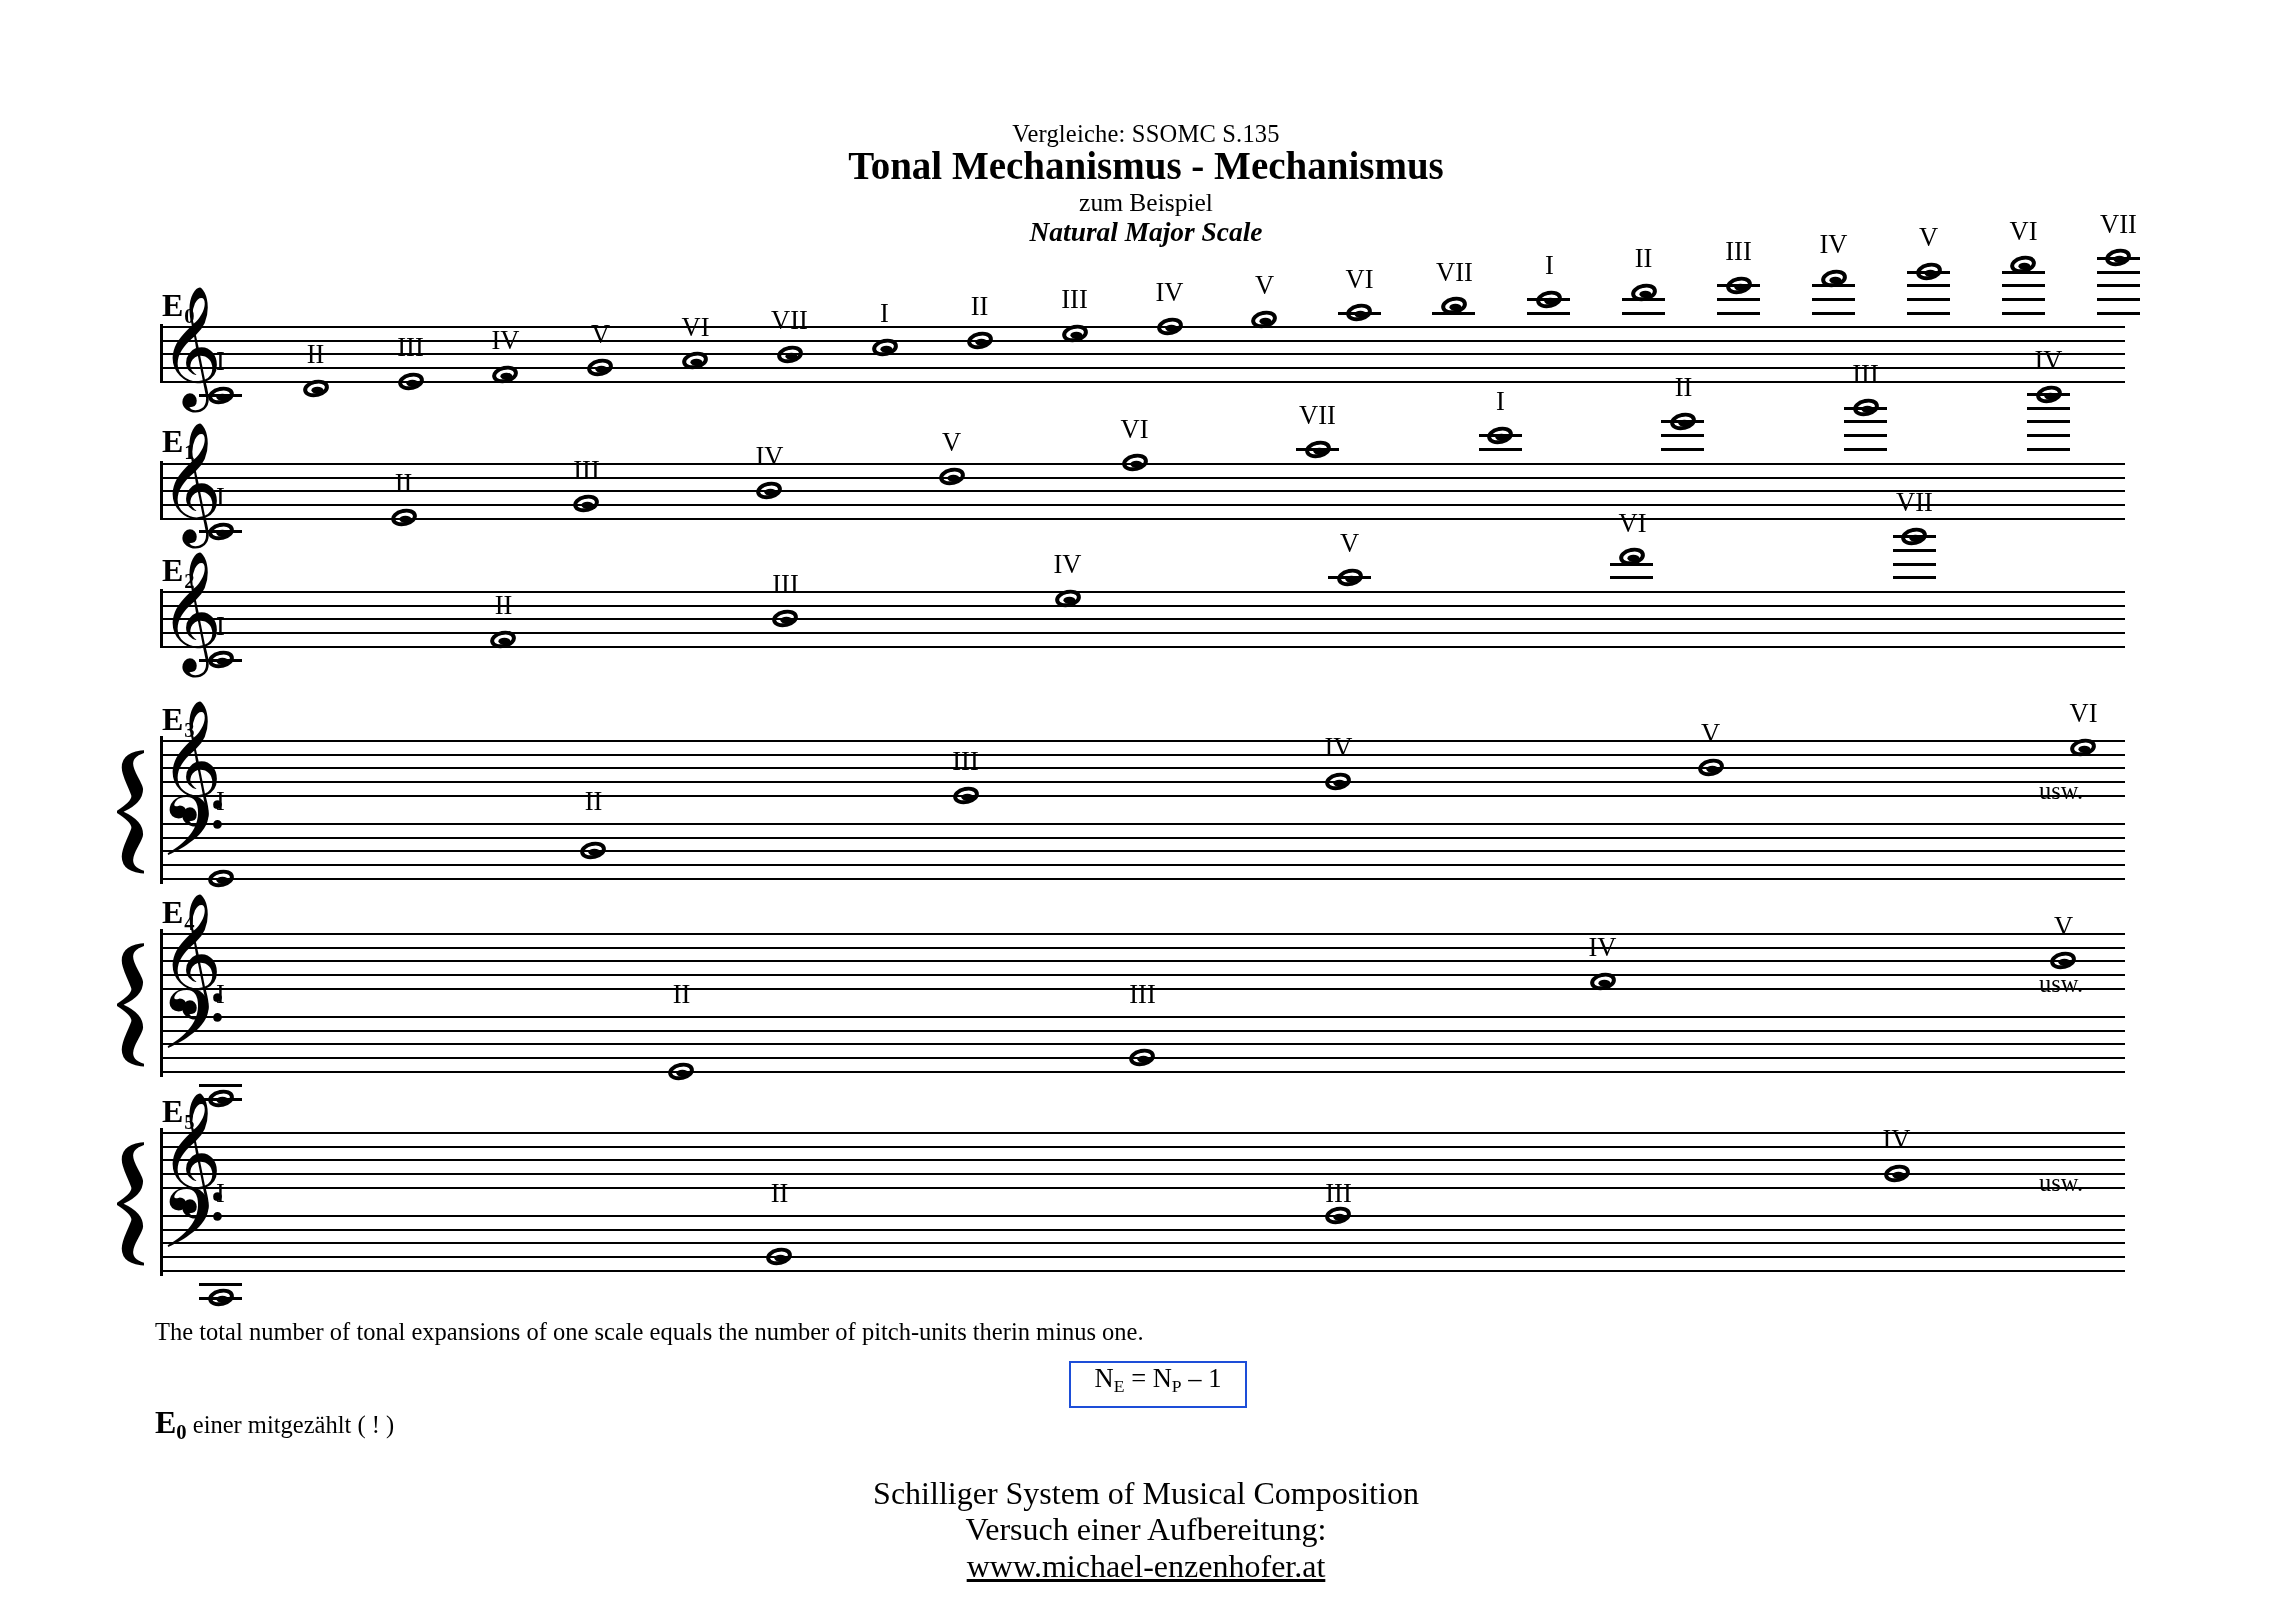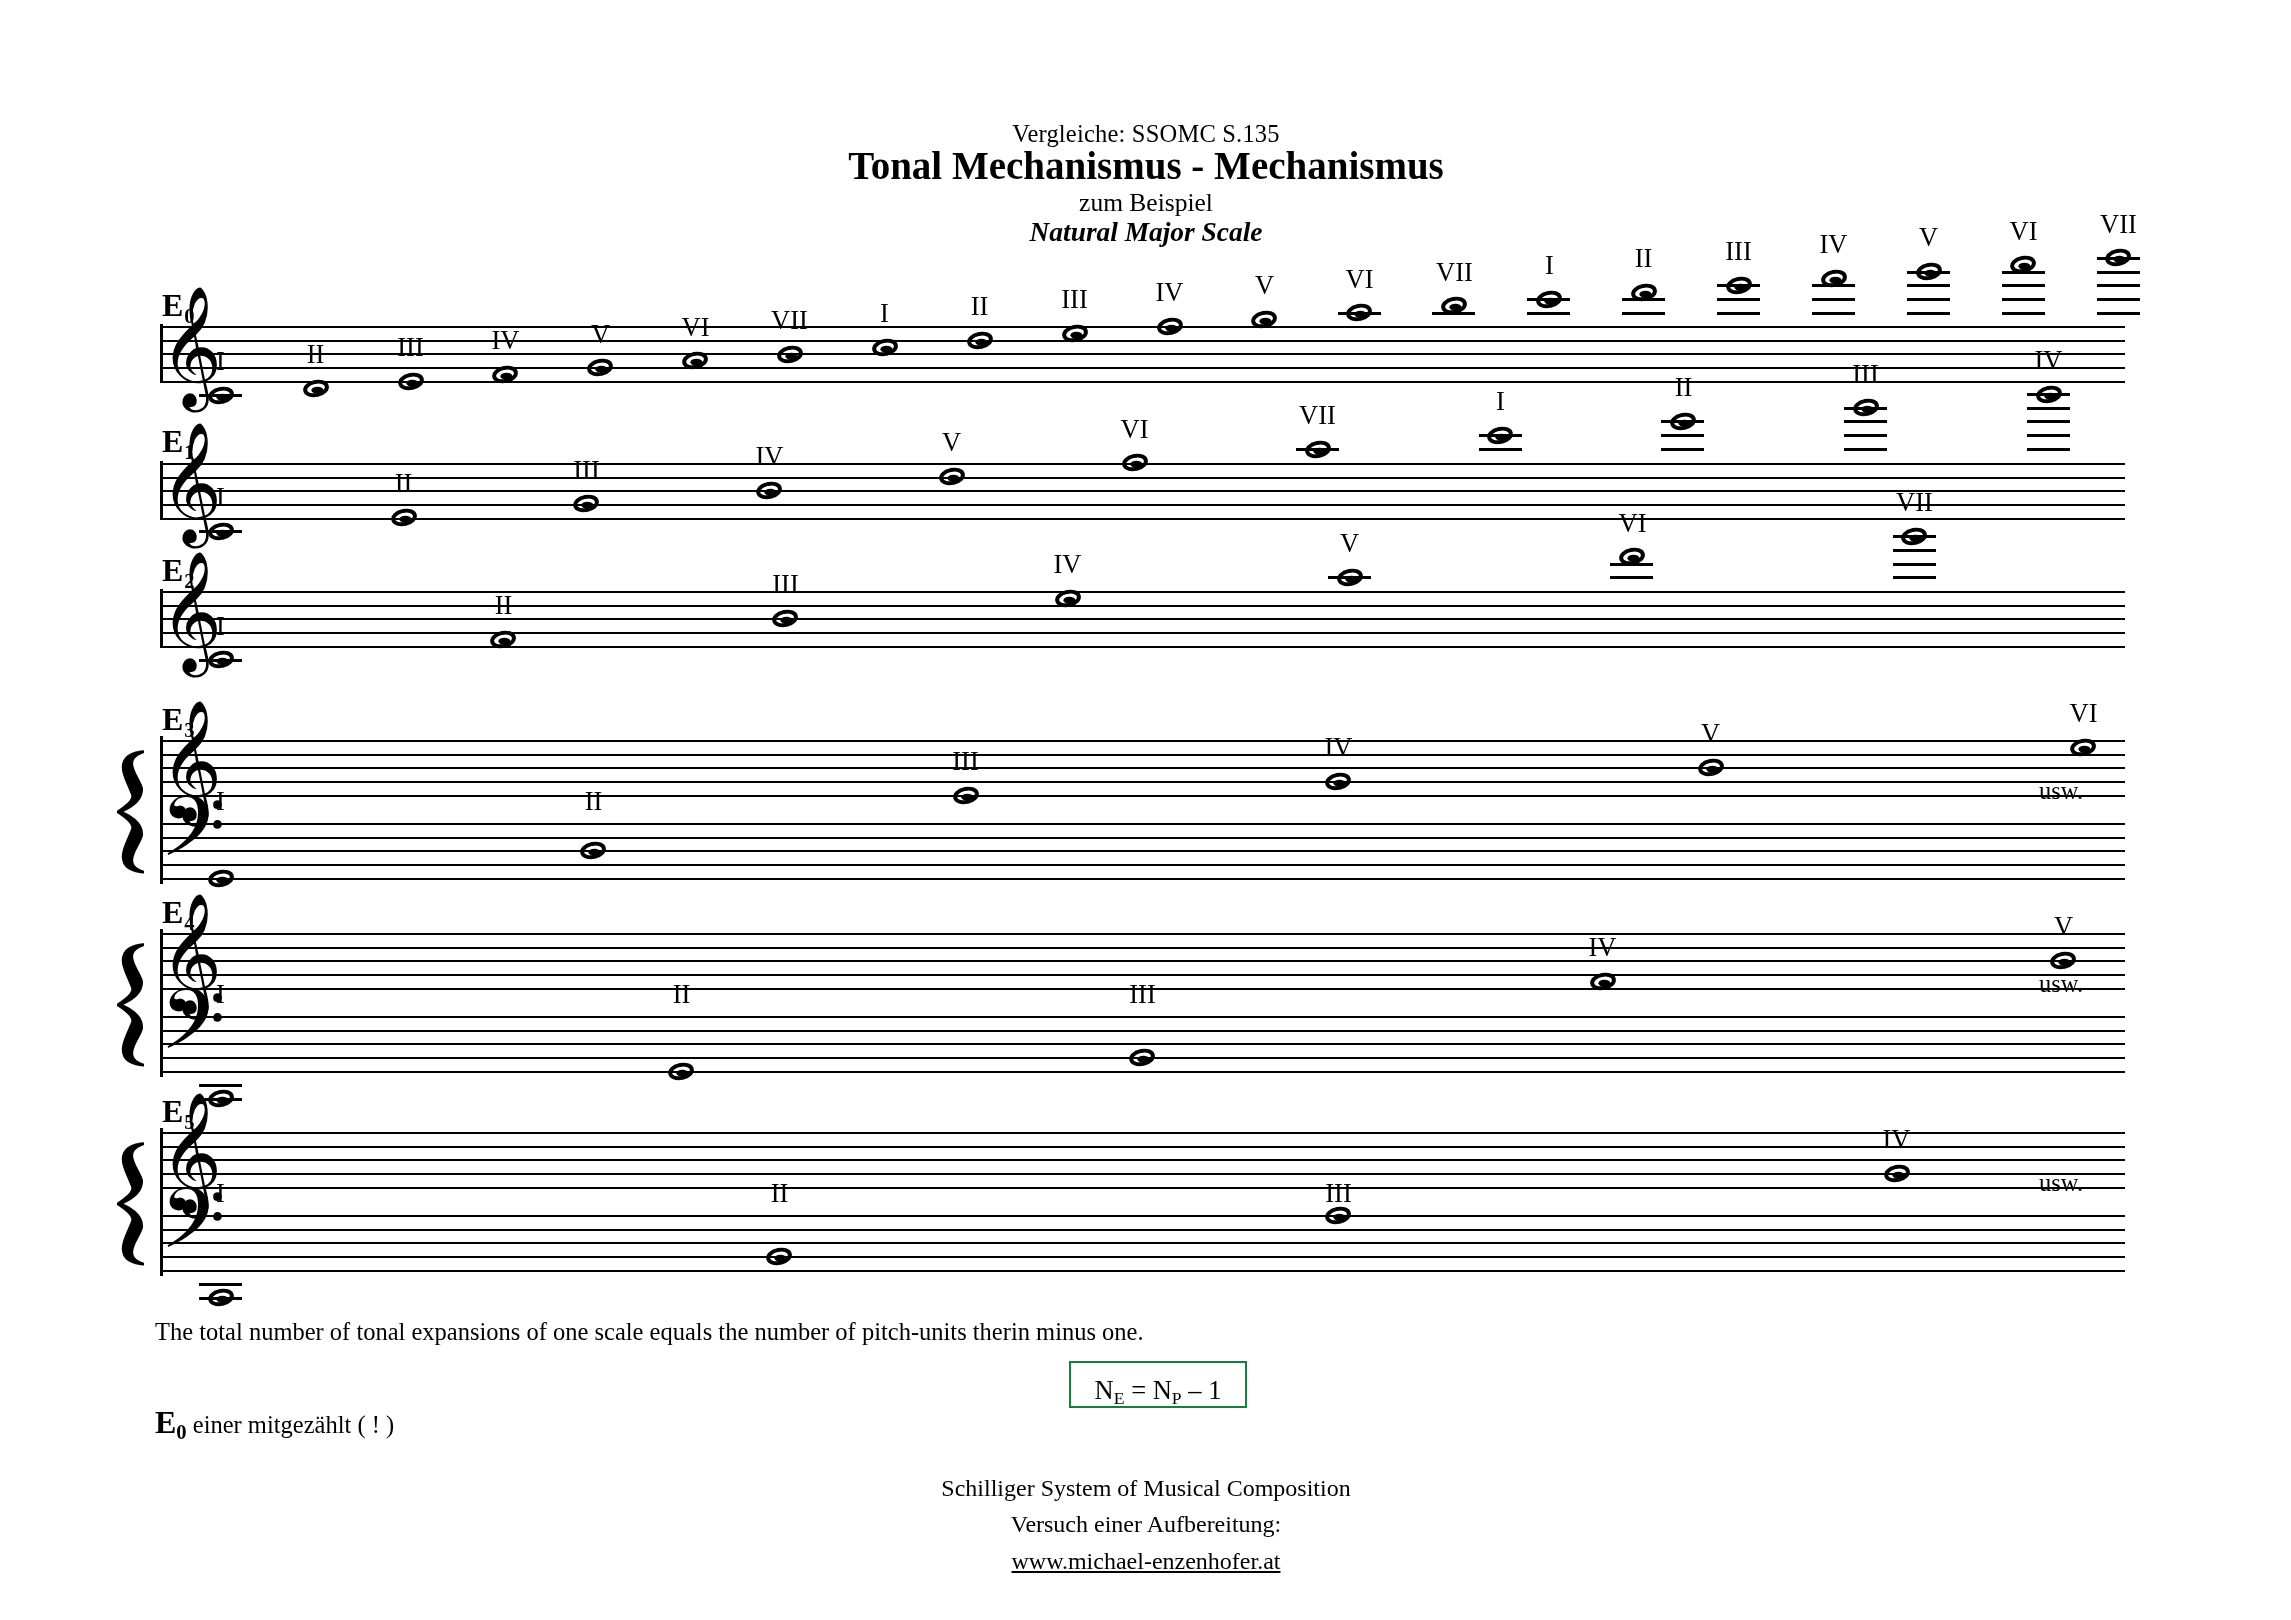--- a/index.html
+++ b/index.html
@@ -135,40 +135,40 @@
     top: 5.9px;
     vertical-align: baseline;
   }
 
   #formula-box {
     position: absolute;
     left: 1069px;
     top: 1361px;
     width: 174px;
     height: 43px;
-    border: 2px solid #15803d;
+    border: 2px solid #1d4ed8;
     display: flex;
-    align-items: flex-end;
+    align-items: flex-start;
     justify-content: center;
     font-size: 26.5px;
     white-space: nowrap;
   }
   #formula-box sub {
     font-size: 17.6px;
     vertical-align: baseline;
     position: relative;
     top: 4.9px;
   }
 
   .credit {
     position: absolute;
     left: 0;
     width: 2292px;
     text-align: center;
-    font-size: 24px;
+    font-size: 32px;
   }
   #credit-1 { top: 1475px; }
   #credit-2 { top: 1511px; }
   #credit-3 { top: 1548px; text-decoration: underline; }
 </style>
 </head>
 <body>
 
 <div class="header" id="hdr-ref">Vergleiche: SSOMC S.135</div>
 <div class="header" id="hdr-title">Tonal Mechanismus - Mechanismus</div>

